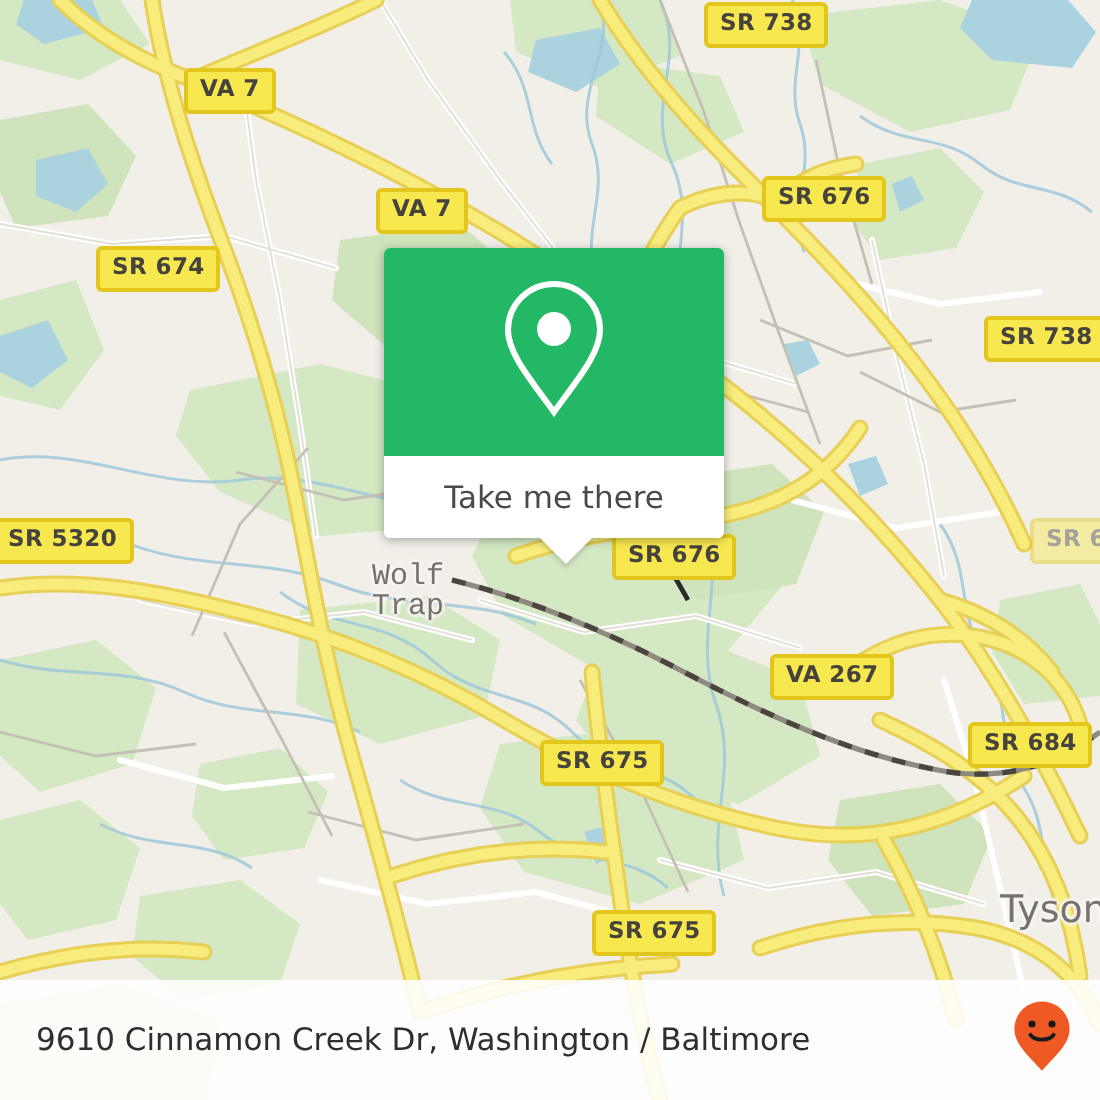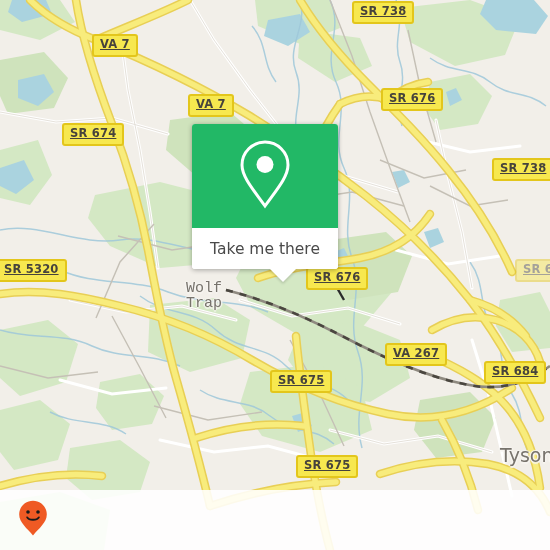--- a/index.html
+++ b/index.html
@@ -36,21 +36,20 @@
     border-radius: 3px;
     color: #46433c;
     font-family: "DejaVu Sans", sans-serif;
     font-weight: bold;
     font-size: 11.5px;
     letter-spacing: 0.2px;
     line-height: 1;
     padding: 3px 6px 4px 6px;
     white-space: nowrap;
     box-sizing: border-box;
-    text-decoration: underline;
   }
   .shield.faded { opacity: 0.45; }
 
   
   .place-label {
     position: absolute;
     color: #77736c;
     font-family: "DejaVu Sans", sans-serif;
     font-size: 15px;
     line-height: 1.02;
@@ -60,21 +59,21 @@
       1.5px 0 1px #f7f5f1, -1.5px 0 1px #f7f5f1,
       0 1.5px 1px #f7f5f1, 0 -1.5px 1px #f7f5f1;
   }
   .place-label.big { font-size: 19px; }
 
   
   #popup-card {
     position: absolute;
     left: 192px;
     top: 124px;
-    width: 146px;
+    width: 170px;
     border-radius: 3px;
     box-shadow: 0 1px 5px rgba(0,0,0,0.32);
     background: #ffffff;
     overflow: visible;
   }
   #popup-head {
     height: 104px;
     background: #22b866;
     border-radius: 3px 3px 0 0;
     display: flex;
@@ -320,28 +319,28 @@
         </g>
 
         <path d="M336,286 L344,300" stroke="#2b2b2b" stroke-width="2.4" fill="none"></path>
       </g>
     </svg>
   </div>
 
   <div id="shield-layer">
       <div class="shield" style="left: 92px; top: 34px;">VA 7</div>
       <div class="shield" style="left: 188px; top: 94px;">VA 7</div>
-      <div class="shield" style="left: 62px; top: 123px;">SR 674</div>
+      <div class="shield" style="left: 48px; top: 123px;">SR 674</div>
       <div class="shield" style="left: 352px; top: 1px;">SR 738</div>
       <div class="shield" style="left: 381px; top: 88px;">SR 676</div>
       <div class="shield" style="left: 492px; top: 158px;">SR 738</div>
       <div class="shield" style="left: -4px; top: 259px;">SR 5320</div>
       <div class="shield" style="left: 306px; top: 267px;">SR 676</div>
       <div class="shield faded" style="left: 515px; top: 259px;">SR 684</div>
-      <div class="shield" style="left: 385px; top: 343px;">VA 267</div>
+      <div class="shield" style="left: 385px; top: 327px;">VA 267</div>
       <div class="shield" style="left: 484px; top: 361px;">SR 684</div>
       <div class="shield" style="left: 270px; top: 370px;">SR 675</div>
       <div class="shield" style="left: 296px; top: 455px;">SR 675</div>
     </div>
 
   <div id="place-layer">
       <div class="place-label" style="left: 186px; top: 281px; font-family: Liberation Mono, monospace;">Wolf
 Trap</div>
       <div class="place-label big" style="left: 500px; top: 446px;">Tysons</div>
     </div>
@@ -356,20 +355,21 @@
       </span>
     </div>
     <div id="popup-body">
       <span id="popup-label">Take me there</span>
     </div>
     <div id="popup-tail"></div>
   </div>
 
 
   <div id="footer-bar">
+    <div id="footer-address">9610 Cinnamon Creek Dr, Washington / Baltimore</div>
     <div id="moovit-logo">
       <span>
         <svg width="30" height="36" viewBox="0 0 30 36" aria-hidden="true">
           <path d="M15 0.8 C7.3 0.8 1.2 6.9 1.2 14.5 C1.2 22.4 9.2 28.6 15 35.4 C20.8 28.6 28.8 22.4 28.8 14.5 C28.8 6.9 22.7 0.8 15 0.8 Z" fill="#ef5a24"></path>
           <circle cx="10" cy="12" r="1.8" fill="#1a1a1a"></circle>
           <circle cx="20" cy="12" r="1.8" fill="#1a1a1a"></circle>
           <path d="M9.2 17.4 C11 20.6 19 20.6 20.8 17.4" fill="none" stroke="#1a1a1a" stroke-width="1.9" stroke-linecap="round"></path>
         </svg>
       </span>
     </div>

